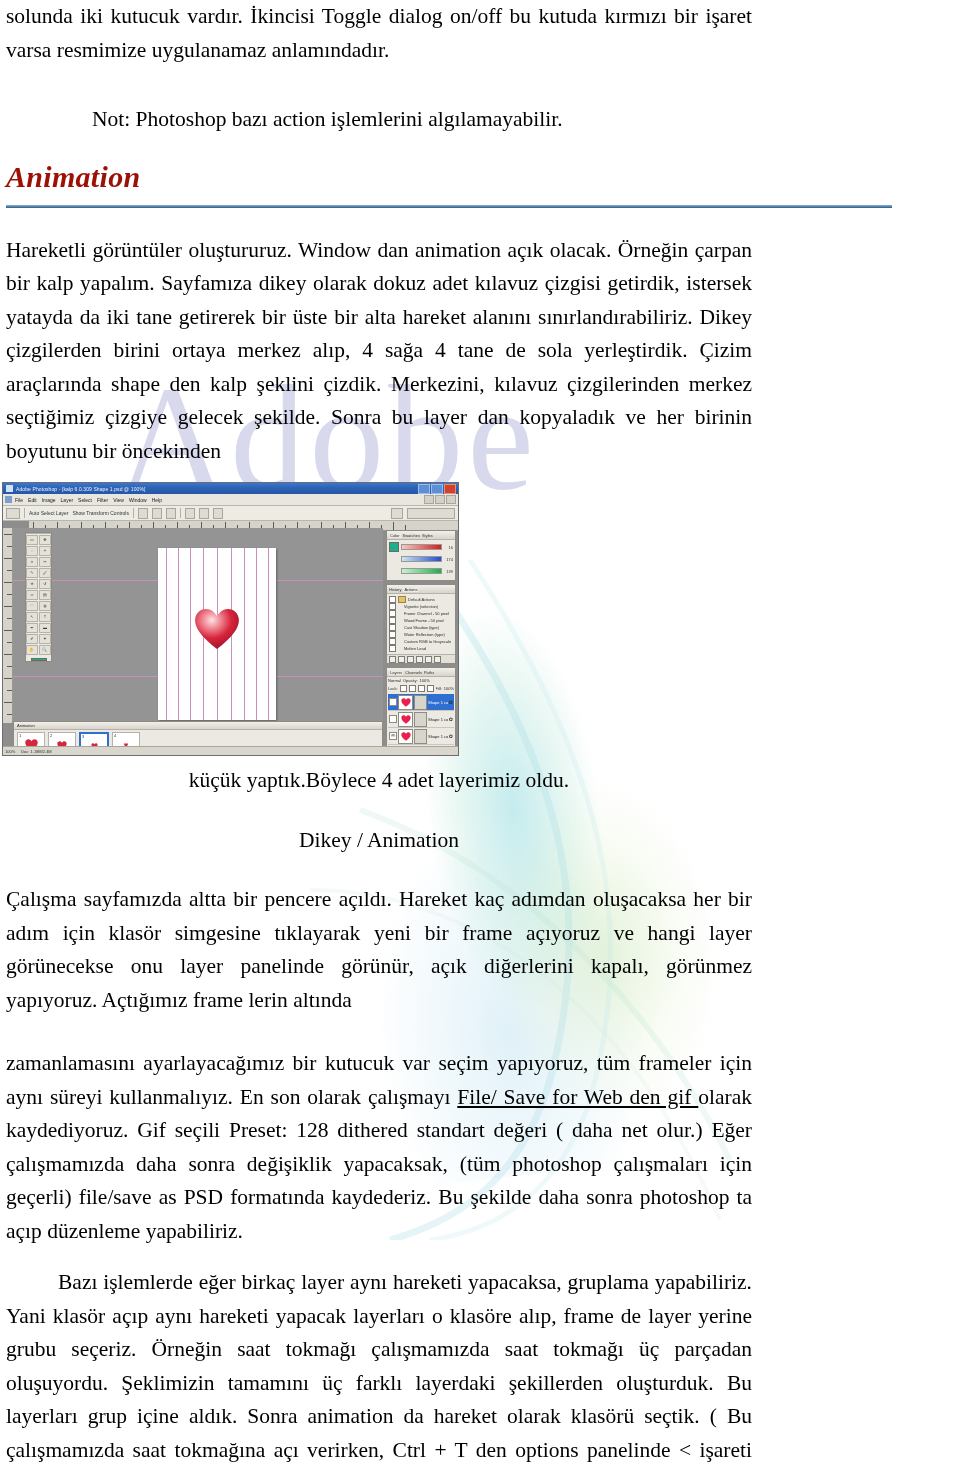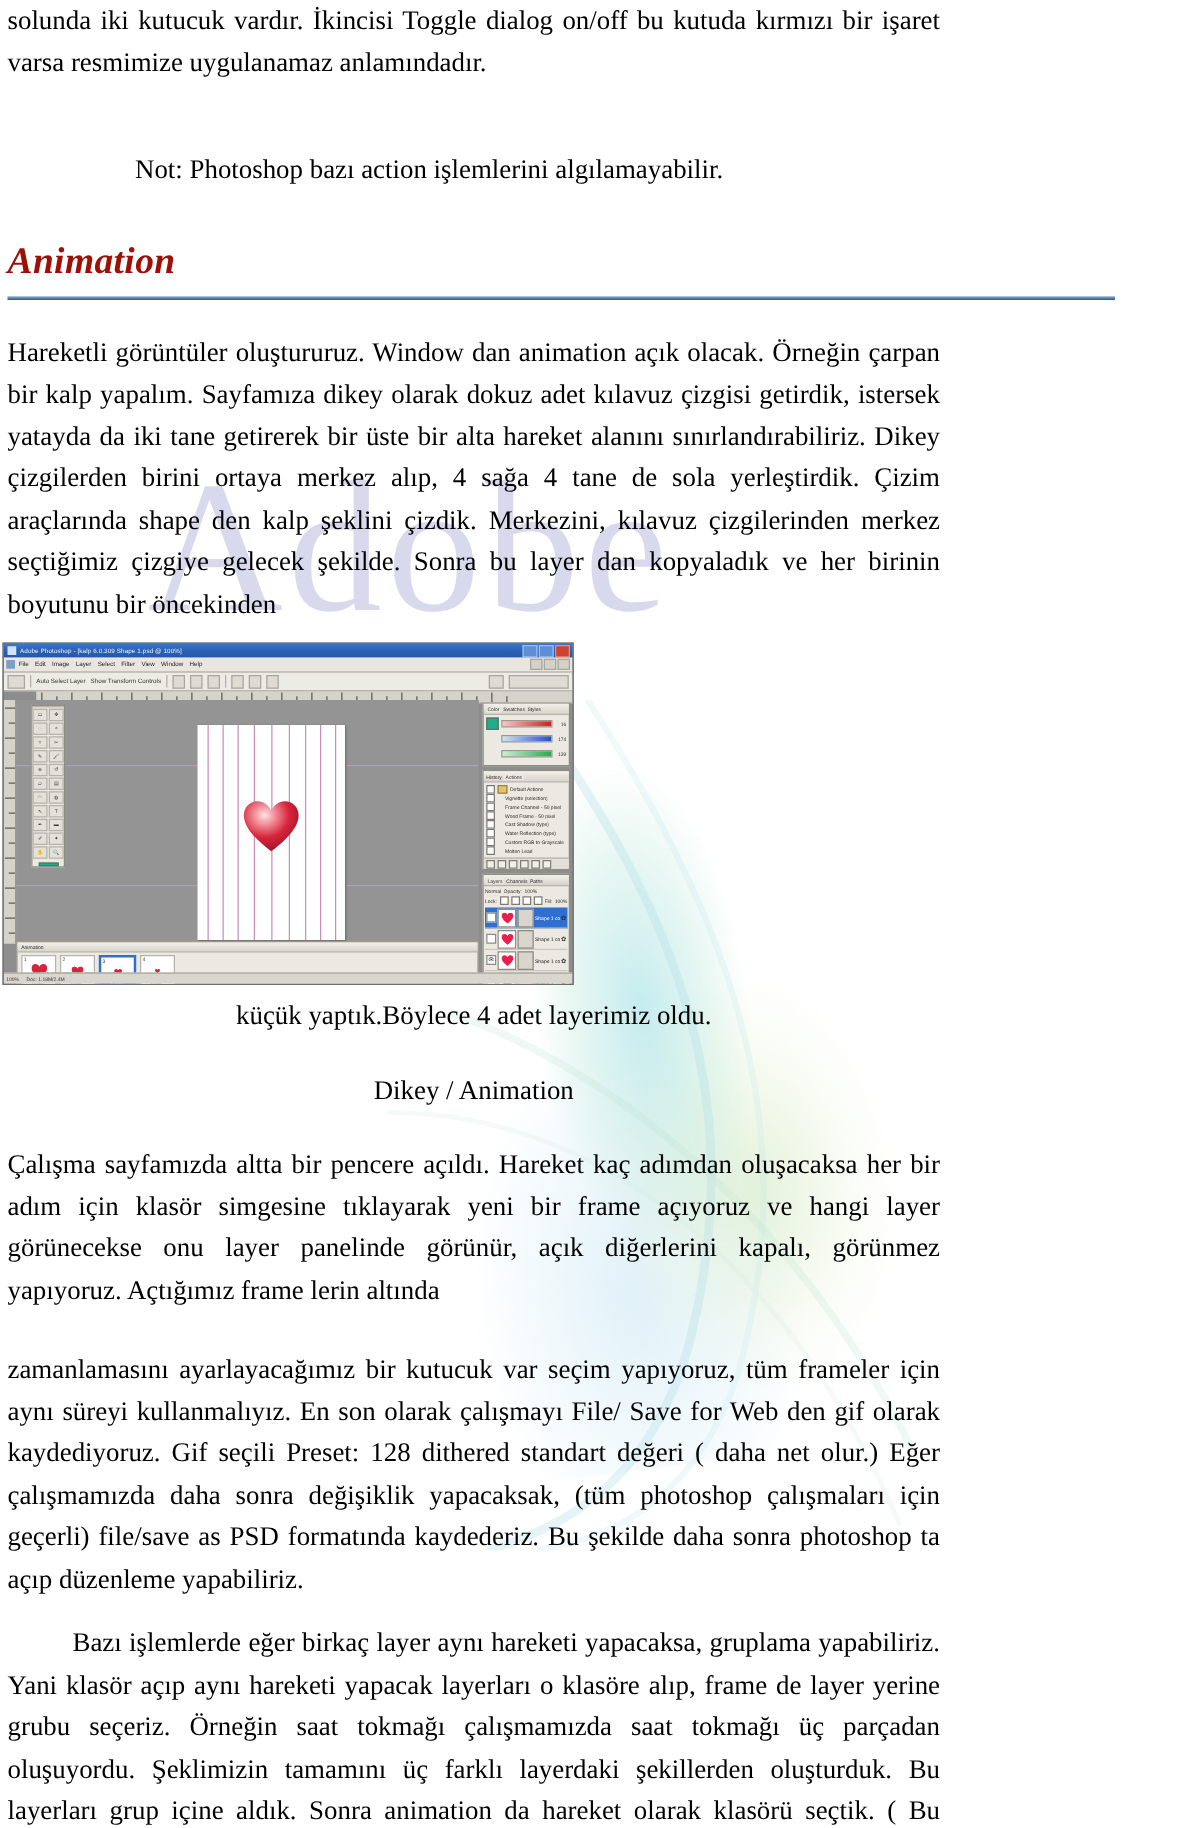--- a/index.html
+++ b/index.html
@@ -88,21 +88,21 @@
   }
   p.body.nojust { text-align: center; }
   .spacer-8  { height: 8px; }
   .spacer-18 { height: 18px; }
   .spacer-22 { height: 22px; }
   .spacer-26 { height: 26px; }
   .spacer-30 { height: 30px; }
   .spacer-36 { height: 36px; }
 
   .note {
-    margin: 16px;
+    margin: 0;
     padding-left: 86px;
     font-size: 21.5px;
     line-height: 33.5px;
   }
   h2.heading {
     margin: 0;
     font-size: 30px;
     font-weight: bold;
     font-style: italic;
     color: #9c1006;
@@ -110,21 +110,21 @@
     letter-spacing: 0.3px;
     line-height: 36px;
   }
   .rule {
     width: 886px;
     height: 3px;
     background: linear-gradient(to bottom, #9ab4cd 0%, #4f7fa6 55%, #2f5f86 100%);
     margin: 10px 0 0 0;
   }
   .indent-first { text-indent: 52px; }
-  .underlined { }
+  .underlined { text-decoration: underline; }
 
   
   .shot {
     position: relative;
     width: 457px;
     height: 274px;
     margin: 14px 0 0 -4px;
     background: #8d8d8d;
     border: 1px solid #6d6d6d;
     box-sizing: border-box;

